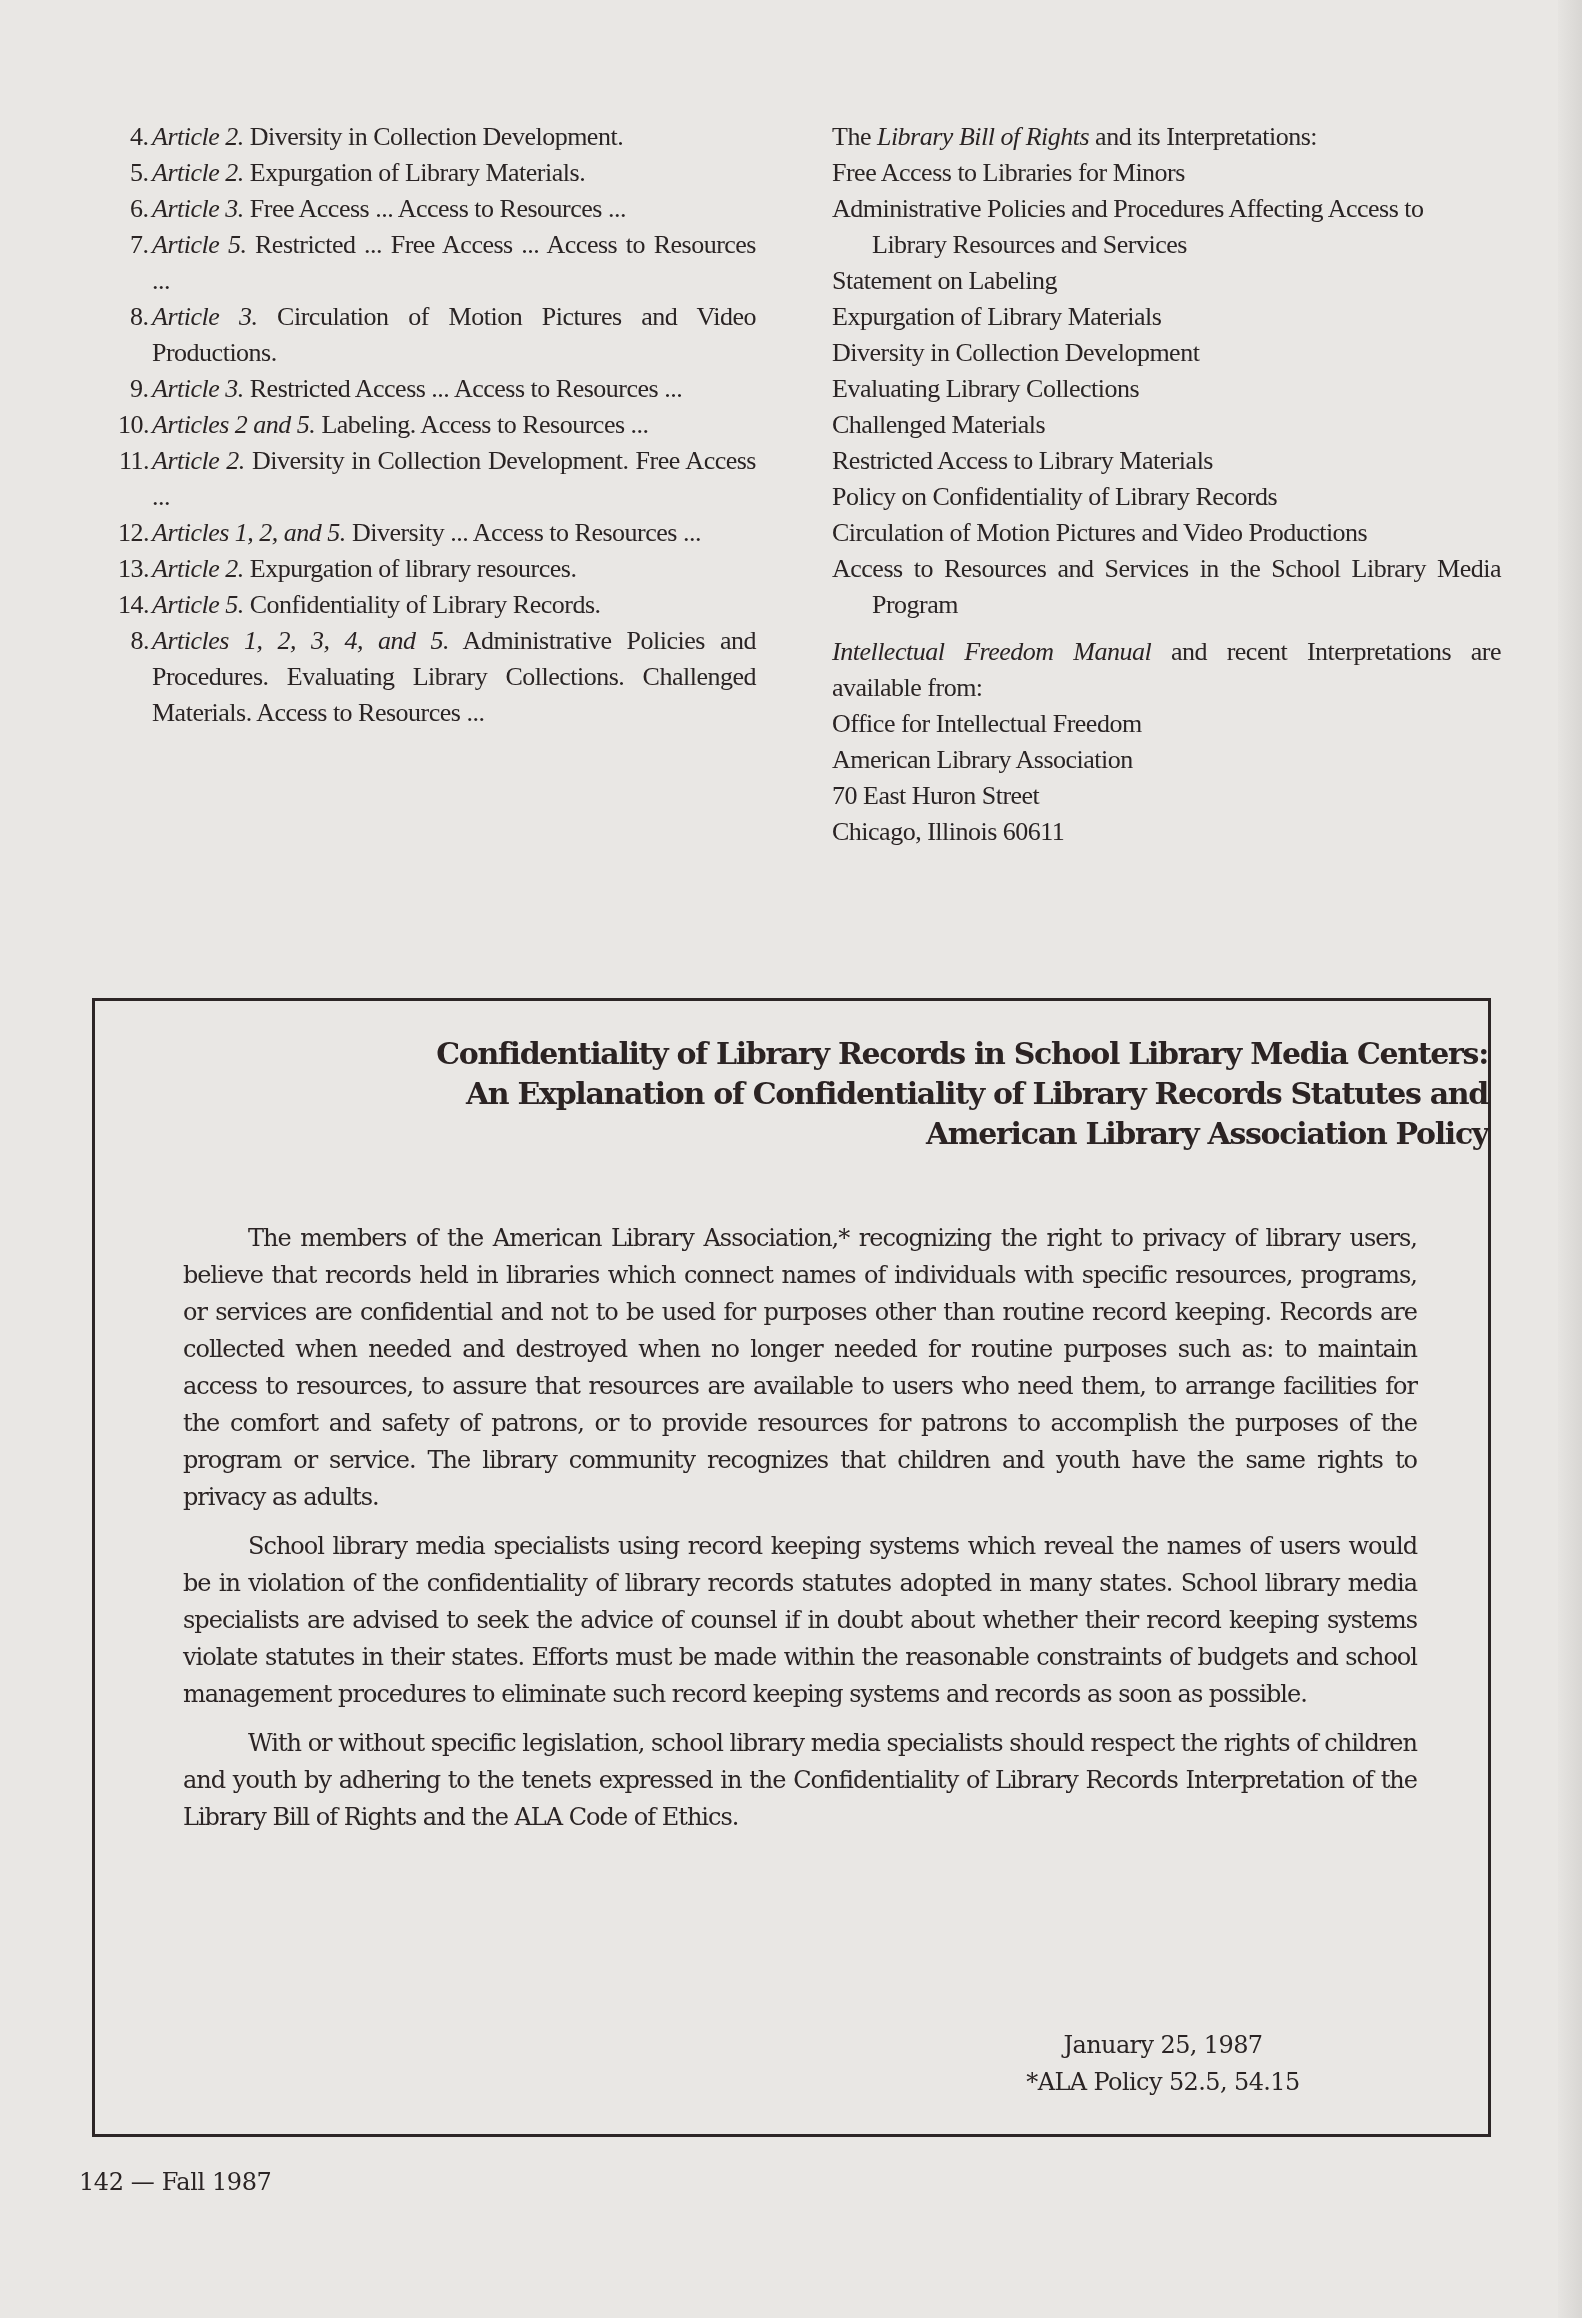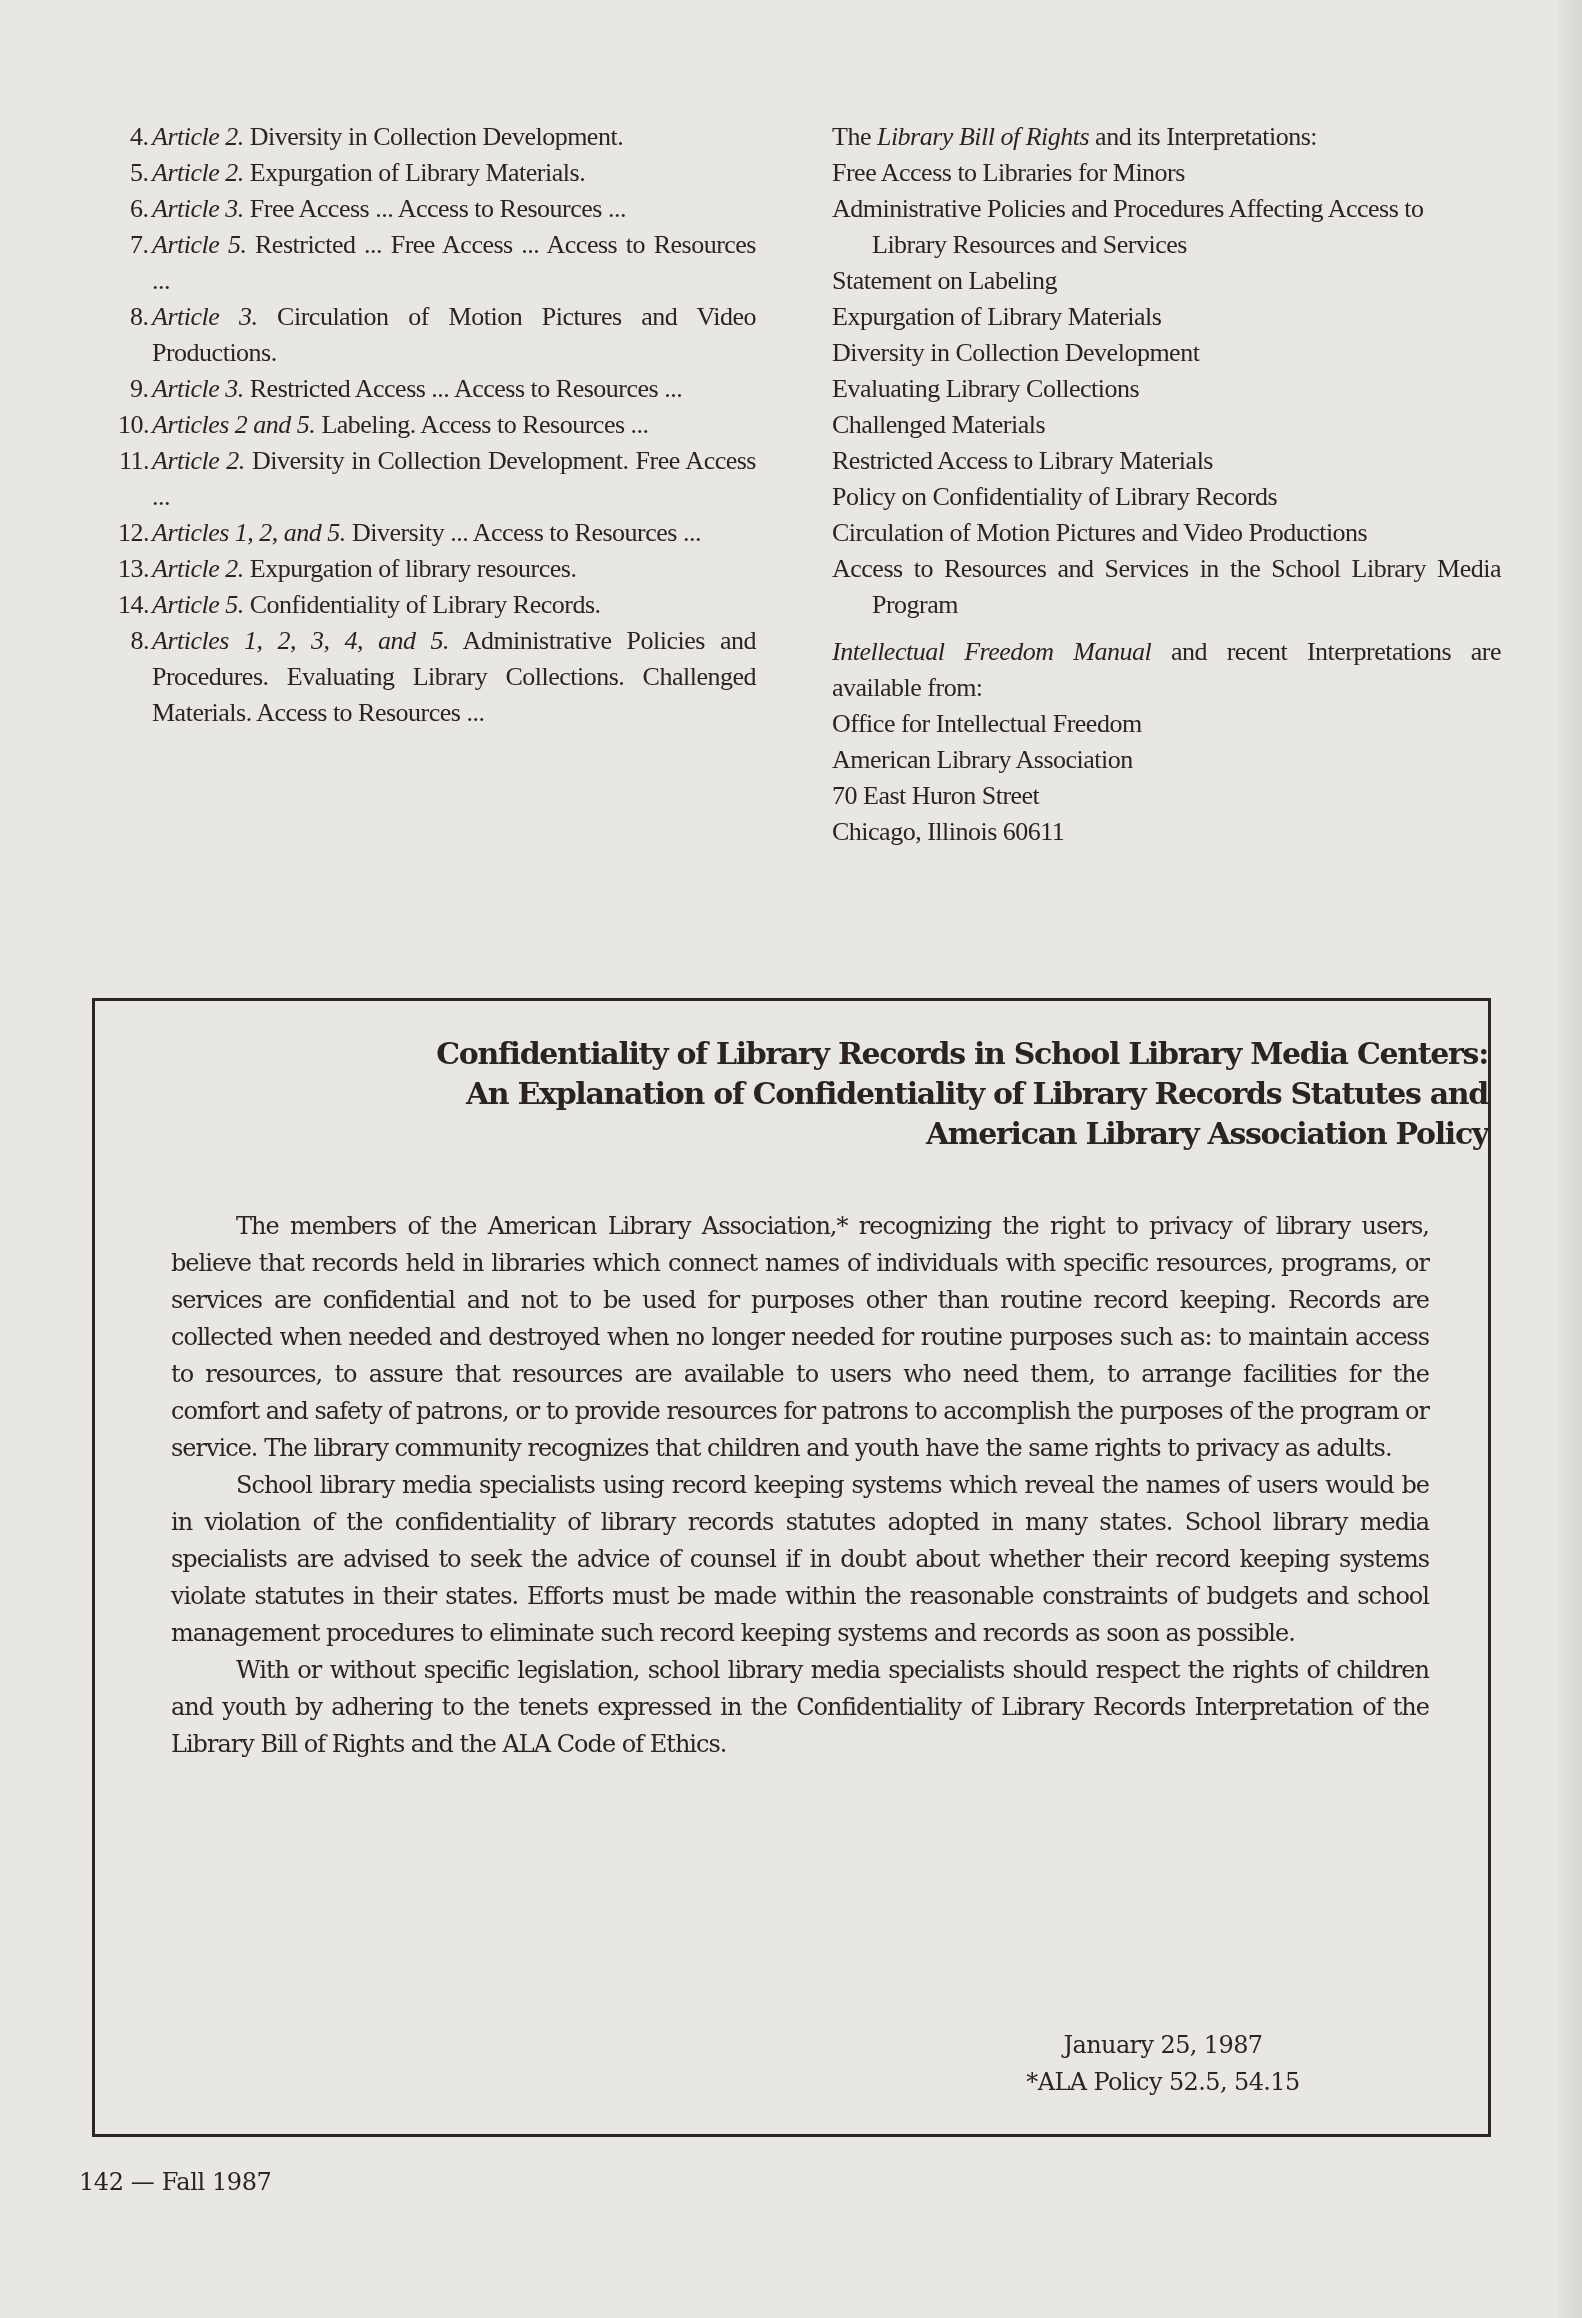--- a/index.html
+++ b/index.html
@@ -42,21 +42,21 @@
     font-family: "DejaVu Serif", serif; font-weight: bold;
     font-size: 30px; line-height: 40px; letter-spacing: -1.3px;
     color: #2b2323;
   }
   .box-body {
     position: absolute; left: 76px; width: 1258px; top: 207px;
     font-family: "DejaVu Serif", serif;
     font-size: 24px; line-height: 37px; letter-spacing: -1px;
     text-align: justify; color: #2b2424;
   }
-  .box-body p { margin: 0; text-indent: 65px; }
+  .box-body p { margin: 12px; text-indent: 65px; }
   .box-sign {
     position: absolute; top: 1026px; left: 870px; width: 396px; text-align: center;
     font-family: "DejaVu Serif", serif; font-size: 24px; line-height: 37px; letter-spacing: -0.6px;
   }
   .footer {
     position: absolute; left: 79px; top: 2168px;
     font-family: "DejaVu Serif", serif; font-size: 24px; letter-spacing: -0.4px;
   }
 </style>
 </head>

